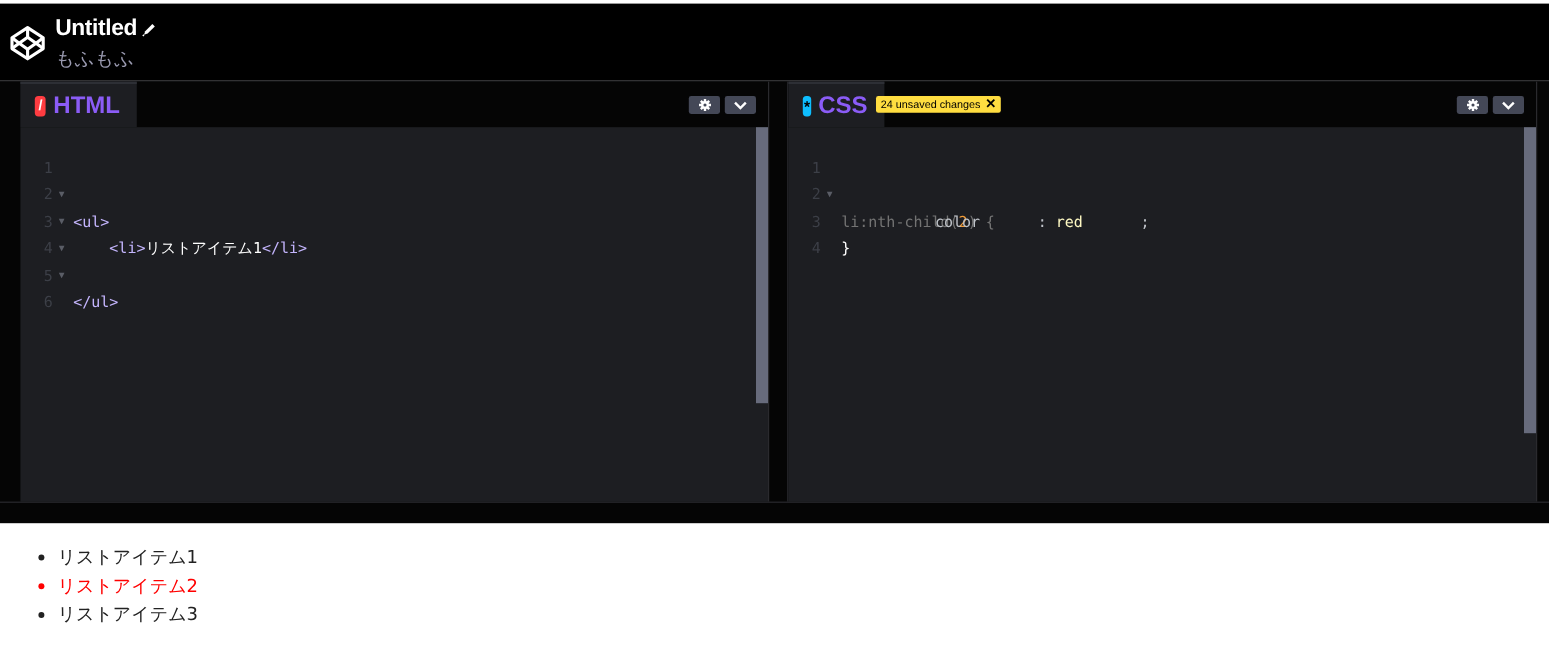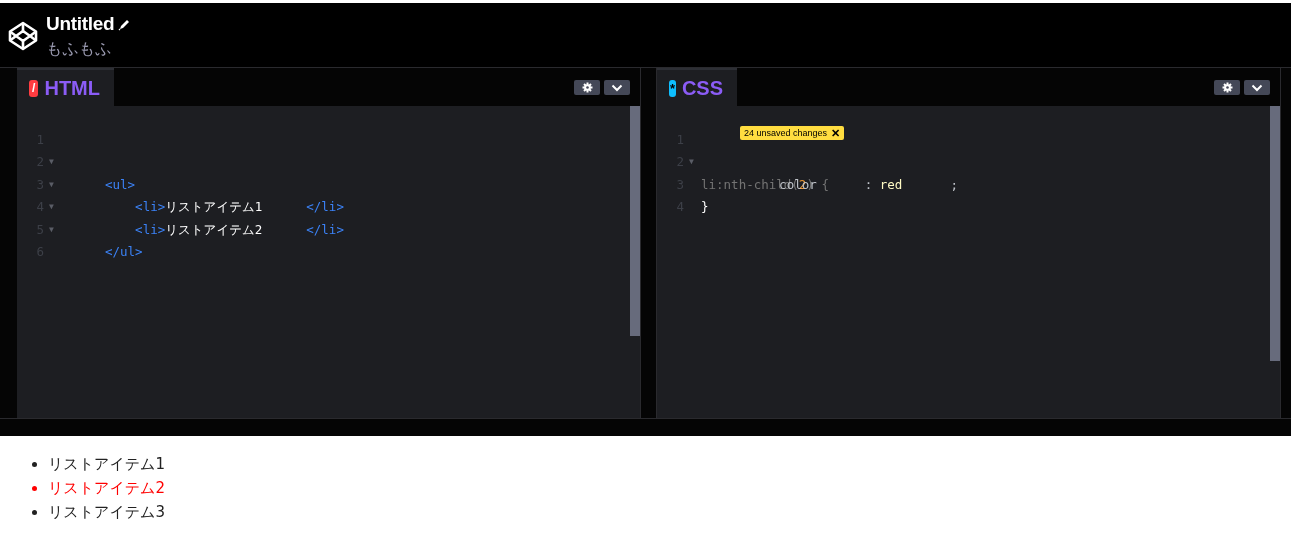--- a/index.html
+++ b/index.html
@@ -20,21 +20,21 @@
   .tab-label { color:#8b5cf6; font-weight:bold; font-size:20px; }
   .badge { position:absolute; top:12px; background:#ffdd40; color:#000; font-size:9px; padding:2px 4px; border-radius:2px; display:flex; align-items:center; gap:4px; }
   .badge-x { font-size:11px; font-weight:bold; line-height:9px; }
   .tools { position:absolute; top:12px; display:flex; gap:4px; }
   .tool-btn { width:26px; height:15px; background:#444857; border-radius:2px; display:flex; align-items:center; justify-content:center; }
   .code { position:absolute; left:0; top:38px; right:0; bottom:0; font-family:"DejaVu Sans Mono", monospace; font-size:12.5px; }
   .line { height:22.5px; line-height:22.5px; position:relative; white-space:pre; }
   .ln { position:absolute; left:0; width:27px; text-align:right; color:#3c3f47; }
   .fold { position:absolute; left:32px; color:#5a5d66; font-size:8px; }
   .txt { position:absolute; left:44px; color:#fff; }
-  .tag { color:#3b82f6;margin-left:44px; }
+  .tag { color:#c4b5fd; }
   .sel { color:#737373; }
   .num { color:#f09a36; }
   .prop { color:#bfc3c9;margin-left:48px; }
   .val { color:#fef9c3; }
   .scroll { position:absolute; right:0; top:38px; width:10px; background:#676b7c; }
   .divider { position:absolute; top:0; height:351px; background:#050505; }
 
   .result-bar { position:absolute; left:0; top:418px; width:1291px; height:18px; background:#050505; border-top:1px solid #2a2a2e; }
   .result { position:absolute; left:0; top:436px; width:1291px; height:110px; background:#fff; }
   .result ul { margin:16px 0 0 0; padding-left:48px; font-family:"DejaVu Sans", sans-serif; font-size:15px; line-height:24px; color:#222; }
@@ -105,21 +105,20 @@
         <span class="txt"><span class="tag">&lt;ul&gt;</span></span>
       </div>
       <div class="line">
         <span class="ln">2</span>
         <span class="fold">▼</span>
         <span class="txt">    <span class="tag">&lt;li&gt;</span><span>リストアイテム1</span><span class="tag">&lt;/li&gt;</span></span>
       </div>
       <div class="line">
         <span class="ln">3</span>
         <span class="fold">▼</span>
-        <span class="txt">    <span class="tag">&lt;li&gt;</span><span>リストアイテム2</span><span class="tag">&lt;/li&gt;</span></span>
       </div>
       <div class="line">
         <span class="ln">4</span>
         <span class="fold">▼</span>
       </div>
       <div class="line">
         <span class="ln">5</span>
         <span class="txt"><span class="tag">&lt;/ul&gt;</span></span>
       </div>
       <div class="line">
@@ -130,21 +129,21 @@
   </div>
 
   <div class="divider" style="left:640px;width:17px;border-left:1px solid #2a2a2e;border-right:1px solid #2a2a2e;box-sizing:border-box;"></div>
 
   <div class="pane" style="left:657px;width:623px;">
     <div class="pane-head">
       <div class="tab" style="width:80px;">
         <span class="tab-icon" style="background:#0ebeff;color:#000;font-size:13px;">*</span>
         <span class="tab-label">CSS</span>
       </div>
-      <div class="badge" style="left:83px;margin-top:46px;">
+      <div class="badge" style="left:73px;">
         <span>24 unsaved changes</span>
         <span class="badge-x">✕</span>
       </div>
       <div class="tools" style="right:10px;">
         <div class="tool-btn">
           <svg width="11" height="11" viewBox="0 0 11 11">
             <circle cx="5.5" cy="5.5" r="3.3" fill="#fff"></circle>
             <g stroke="#fff" stroke-width="2">
                 <line x1="5.5" y1="0.5" x2="5.5" y2="10.5"></line>
                 <line x1="0.5" y1="5.5" x2="10.5" y2="5.5"></line>

